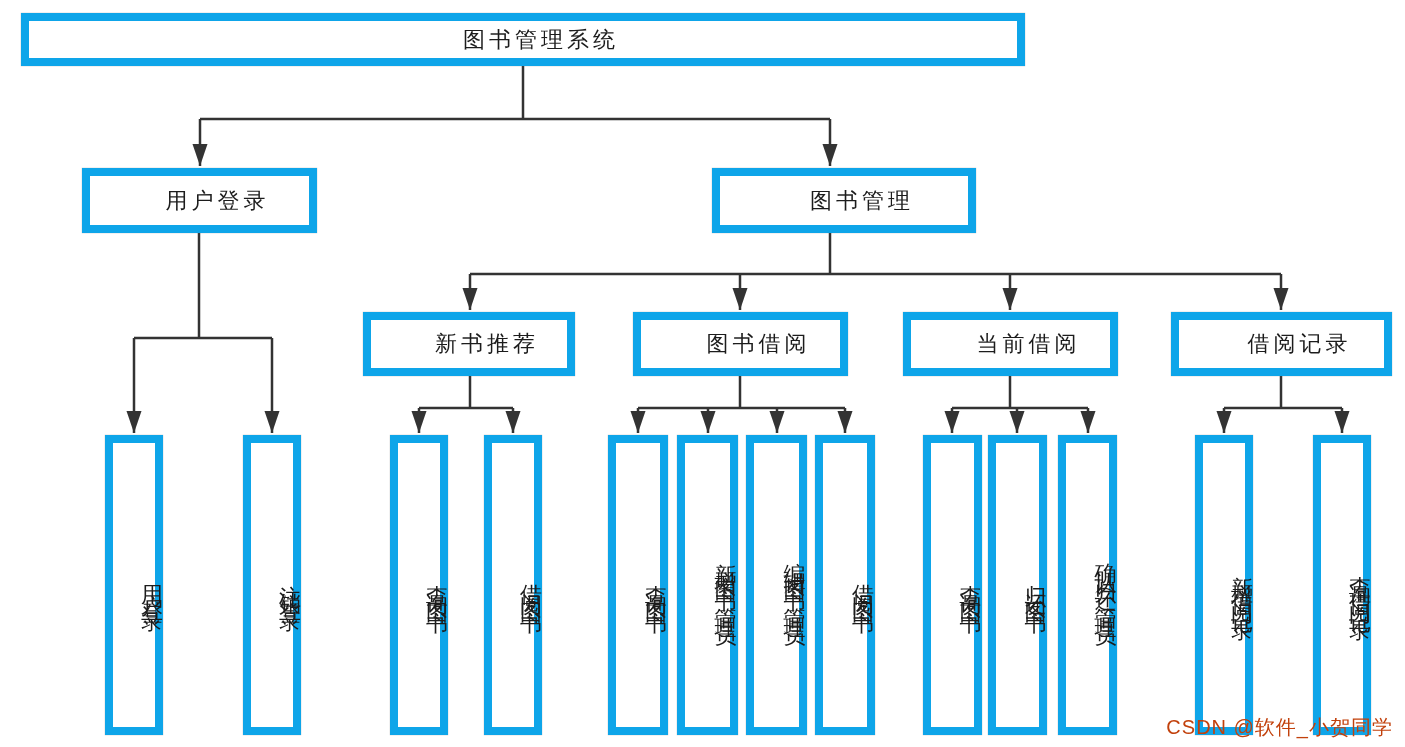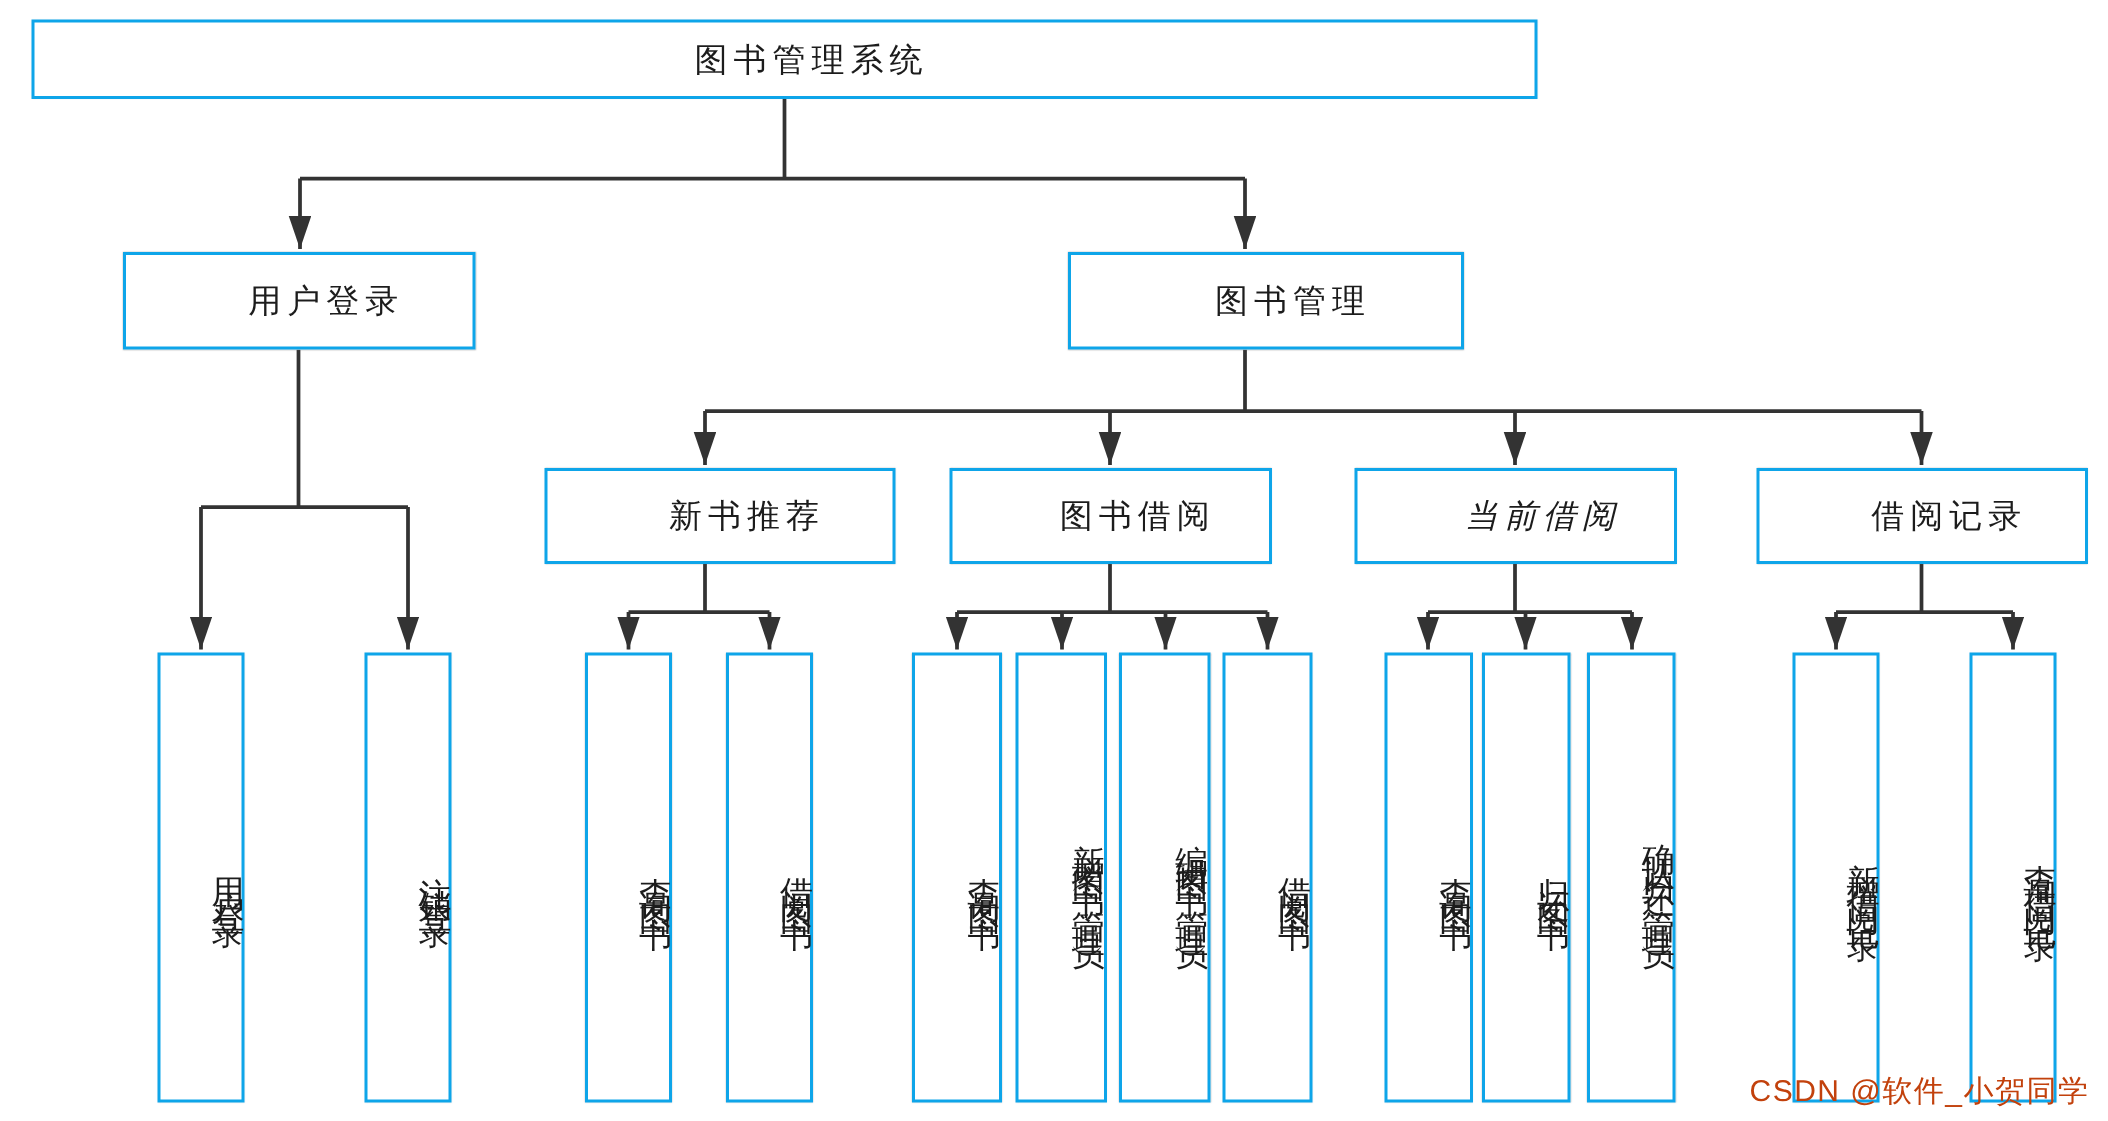--- a/index.html
+++ b/index.html
@@ -19,21 +19,21 @@
     position: absolute;
     left: 0;
     top: 0;
     width: 1405px;
     height: 747px;
   }
   .box {
     position: absolute;
     box-sizing: border-box;
     background: #ffffff;
-    border: 2px solid #0ea5e9;
+    border: 8px solid #0ea5e9;
     display: flex;
     align-items: center;
     justify-content: center;
     color: #1c1c1c;
     font-size: 22px;
     letter-spacing: 4px;
     box-shadow: 0 0 1px rgba(100,100,100,0.55);
     white-space: nowrap;
     padding-left: 36px;
   }
@@ -114,23 +114,23 @@
       <path d="M1224,408 V433" marker-end="url(#arr)"></path>
       <path d="M1342,408 V433" marker-end="url(#arr)"></path>
     </g>
   </svg>
 
   <div class="box hbox root-box" style="left:21px; top:13px; width:1004px; height:53px;">图书管理系统</div>
 
   <div class="box hbox" style="left:82px; top:168px; width:235px; height:65px;">用户登录</div>
   <div class="box hbox" style="left:712px; top:168px; width:264px; height:65px;">图书管理</div>
 
-  <div class="box hbox" style="left:363px; top:312px; width:234px; height:64px;">新书推荐</div>
+  <div class="box hbox" style="left:363px; top:312px; width:212px; height:64px;">新书推荐</div>
   <div class="box hbox" style="left:633px; top:312px; width:215px; height:64px;">图书借阅</div>
-  <div class="box hbox" style="left:903px; top:312px; width:215px; height:64px;font-style:italic;">当前借阅</div>
+  <div class="box hbox" style="left:903px; top:312px; width:215px; height:64px;">当前借阅</div>
   <div class="box hbox" style="left:1171px; top:312px; width:221px; height:64px;">借阅记录</div>
 
   <div class="box vbox" style="left:105px; top:435px; width:58px; height:300px;">用户登录</div>
   <div class="box vbox" style="left:243px; top:435px; width:58px; height:300px;">注销登录</div>
 
   <div class="box vbox" style="left:390px; top:435px; width:58px; height:300px;">查询图书</div>
   <div class="box vbox" style="left:484px; top:435px; width:58px; height:300px;">借阅图书</div>
 
   <div class="box vbox" style="left:608px; top:435px; width:60px; height:300px;">查询图书</div>
   <div class="box vbox" style="left:677px; top:435px; width:61px; height:300px;">新增图书（管理员）</div>

